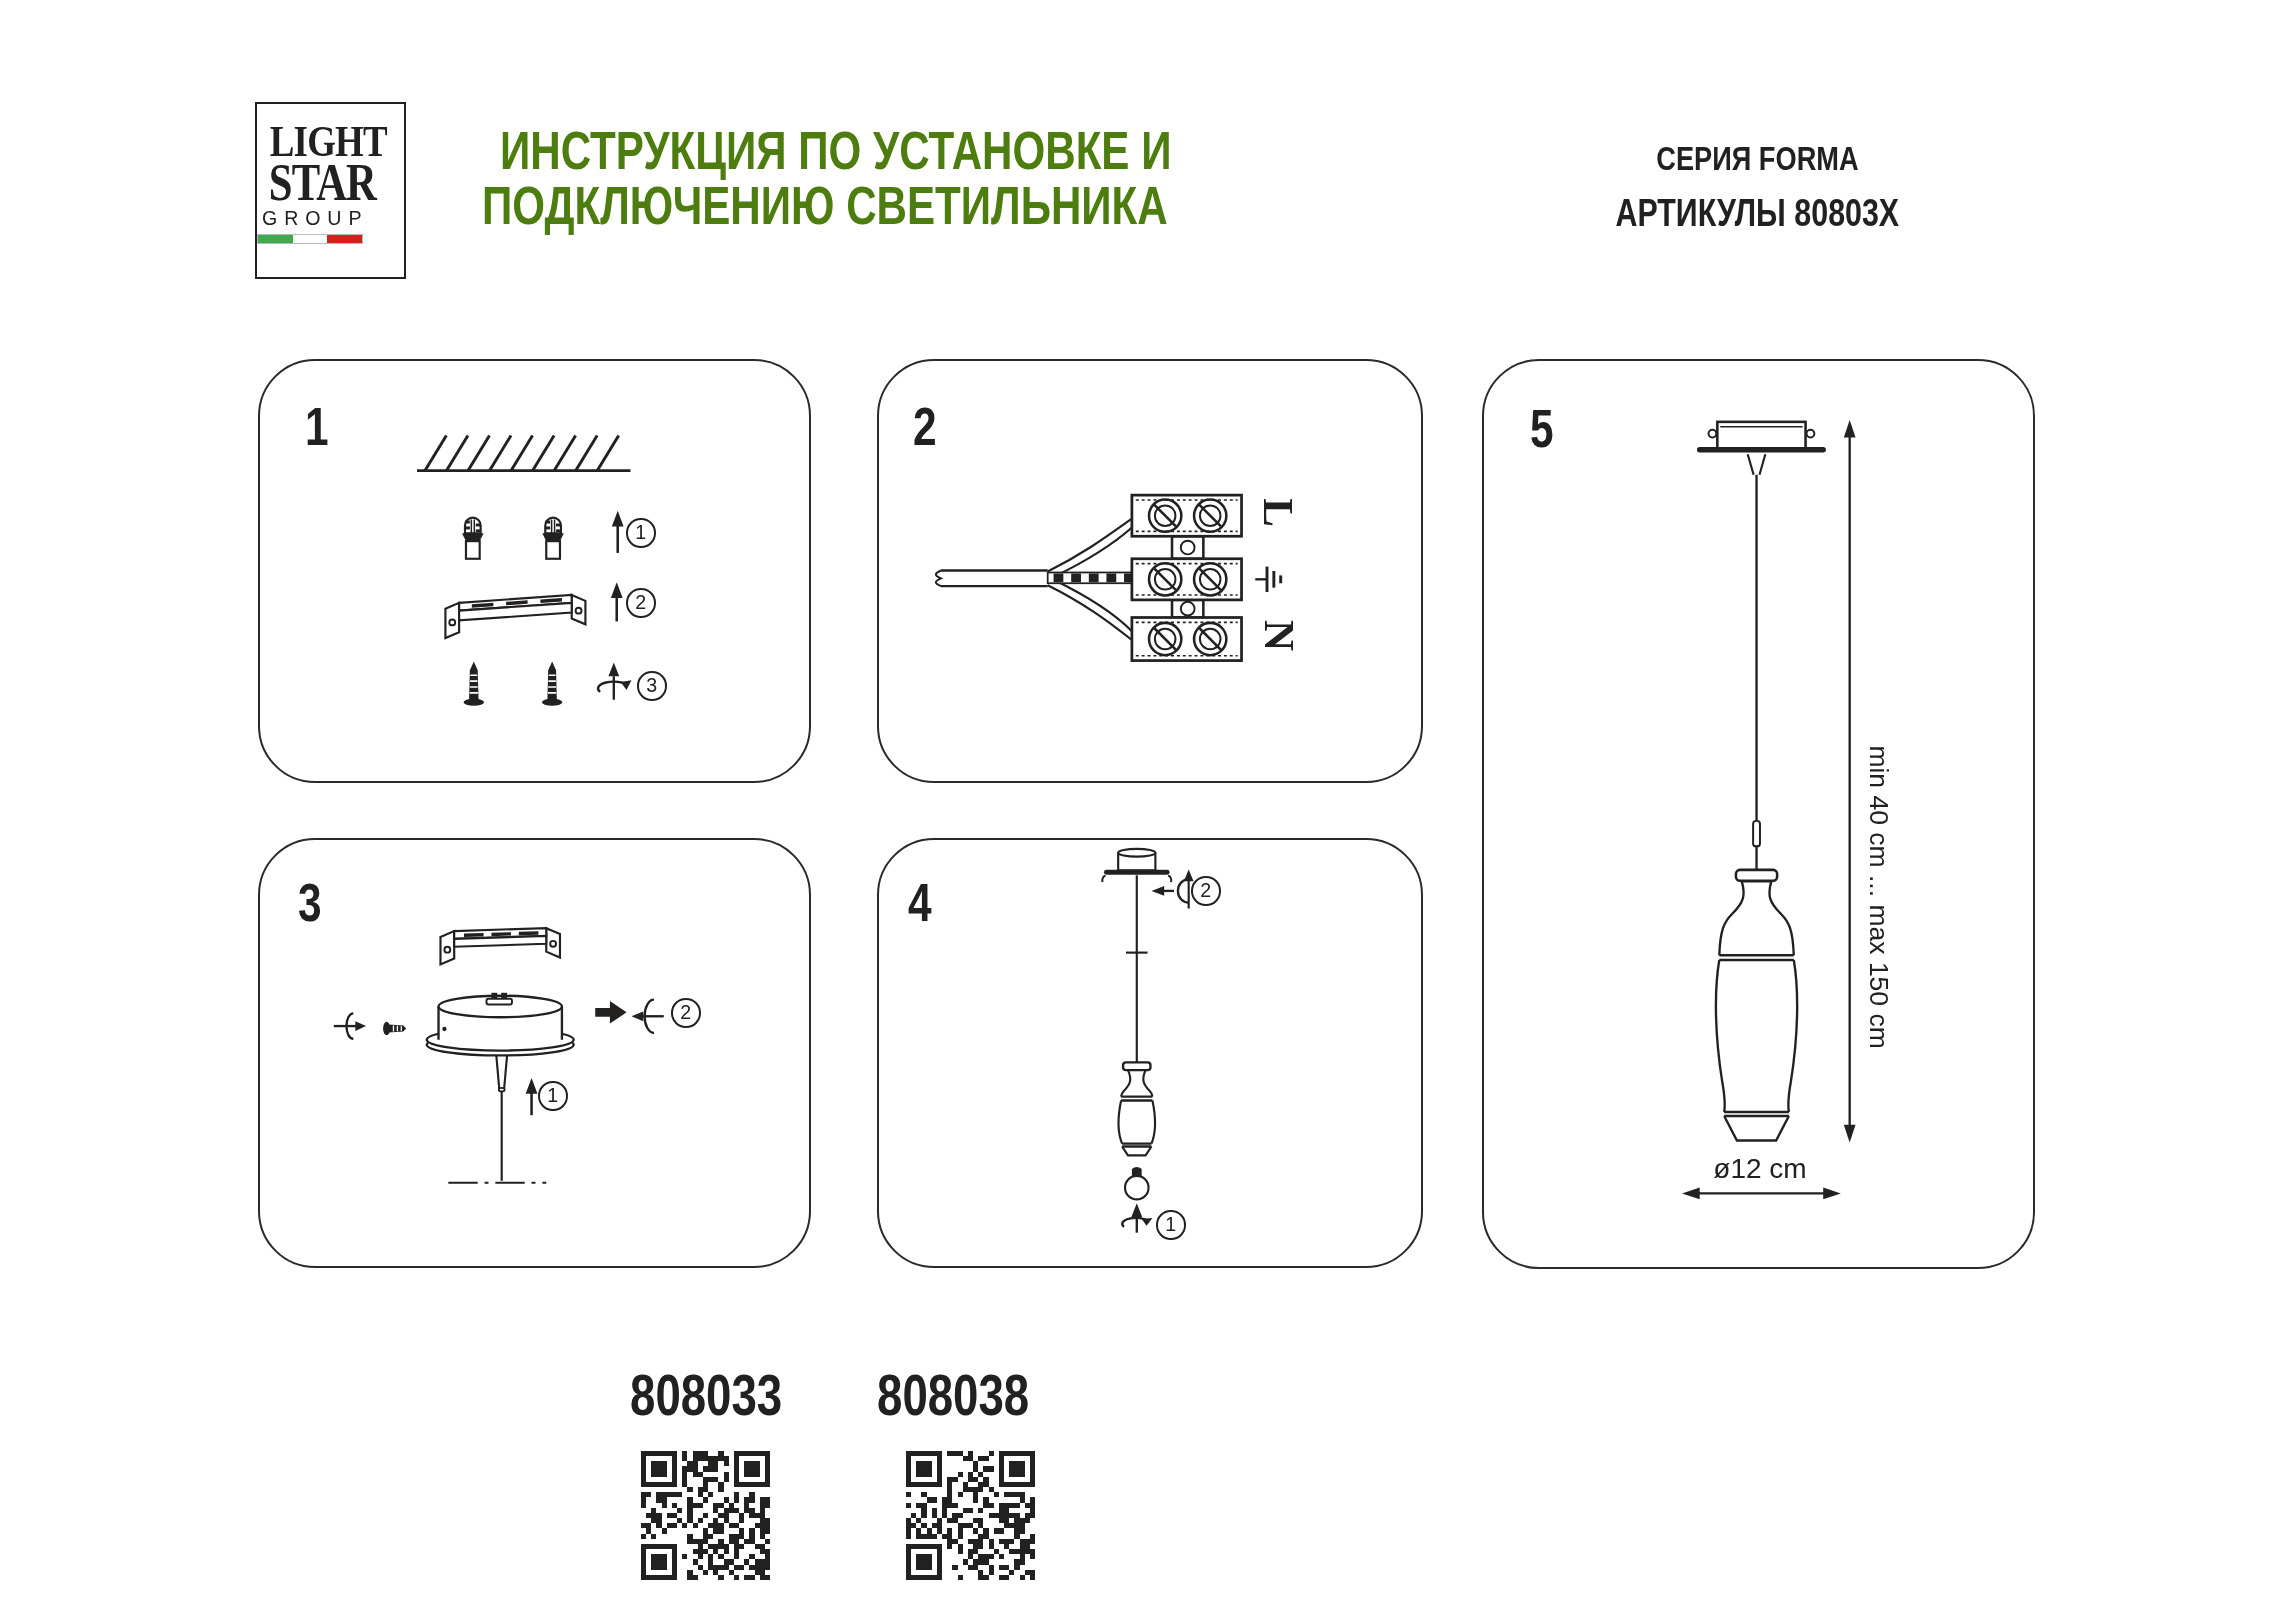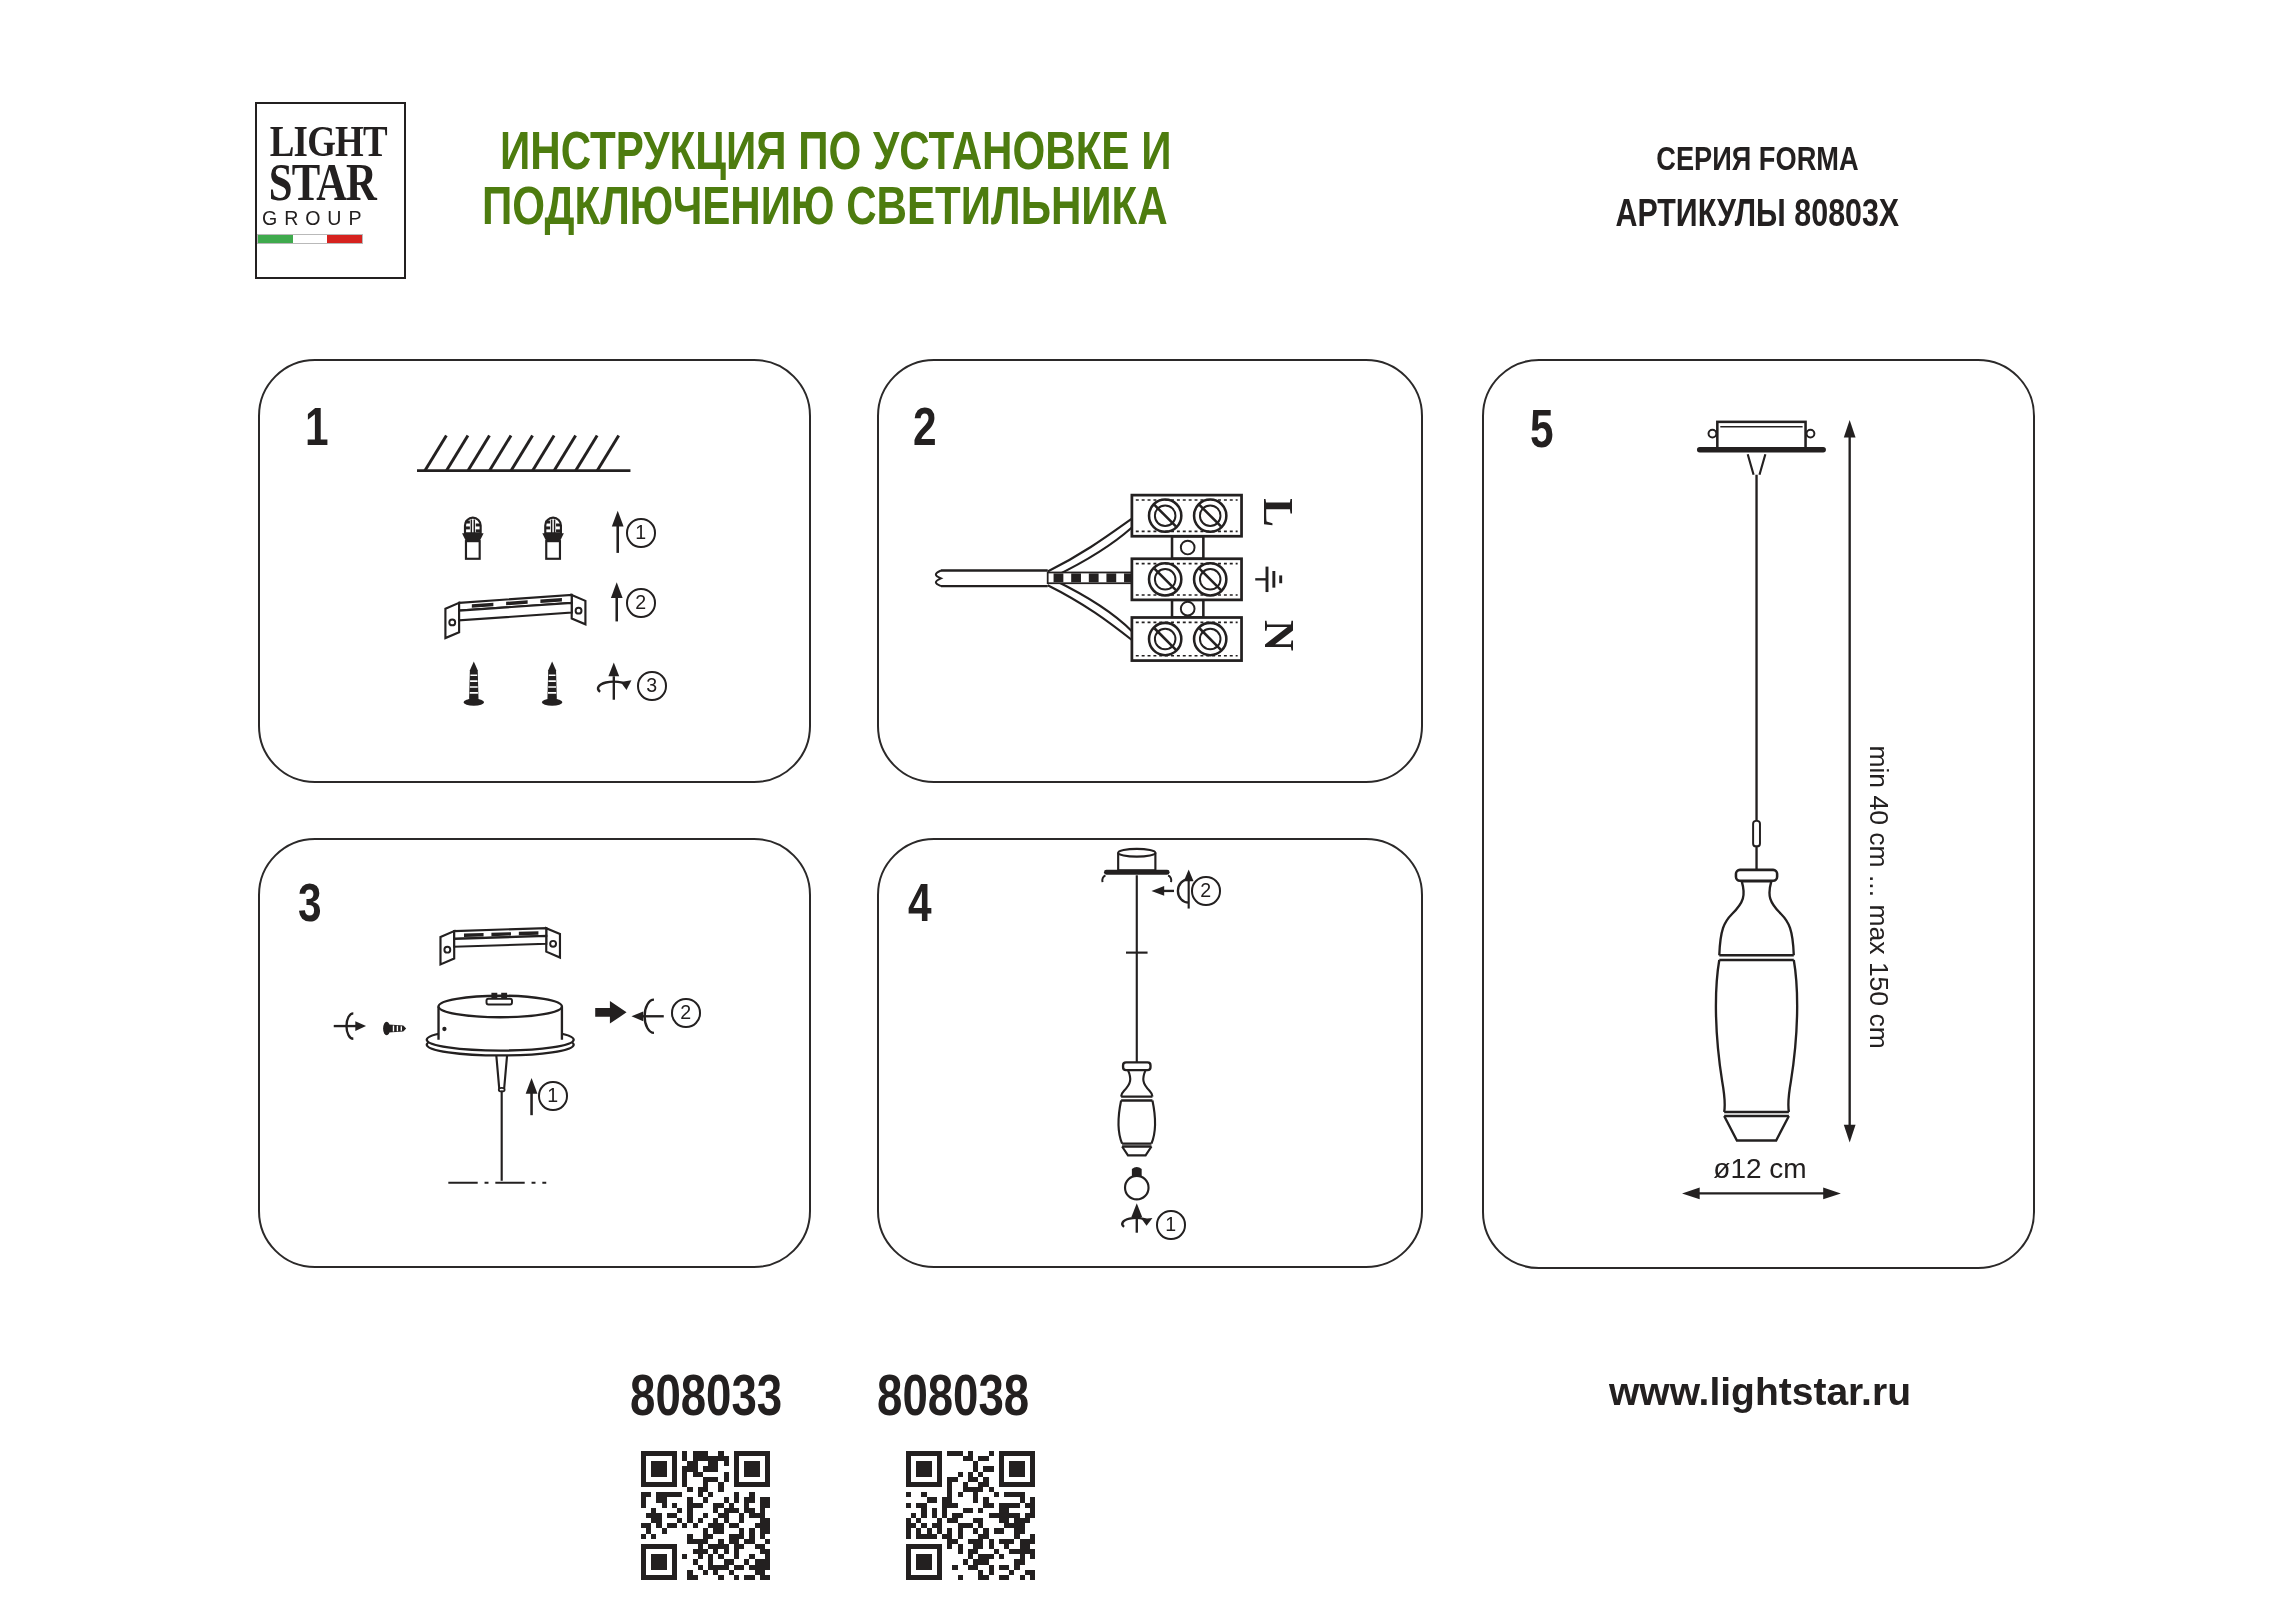--- a/index.html
+++ b/index.html
@@ -777,16 +777,15 @@
         <rect x="19" y="24" width="1" height="1"></rect>
         <rect x="22" y="24" width="1" height="1"></rect>
         <rect x="24" y="24" width="1" height="1"></rect>
         <rect x="0.5" y="0.5" width="6" height="6" fill="none" stroke="#232020"></rect>
         <rect x="2" y="2" width="3" height="3"></rect>
         <rect x="18.5" y="0.5" width="6" height="6" fill="none" stroke="#232020"></rect>
         <rect x="20" y="2" width="3" height="3"></rect>
         <rect x="0.5" y="18.5" width="6" height="6" fill="none" stroke="#232020"></rect>
         <rect x="2" y="20" width="3" height="3"></rect>
       </svg></div>
-  <div class="website">www.lightstar.ru</div>
 
 </div>
 
 
 </body></html>

